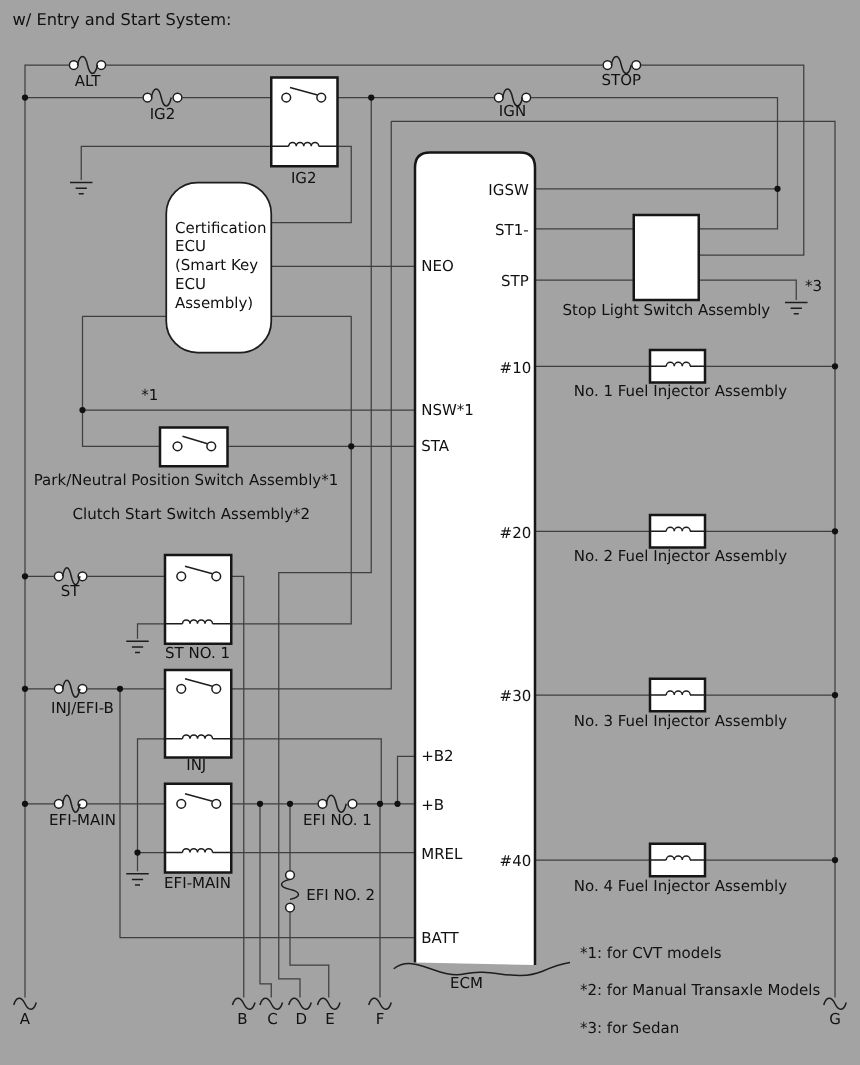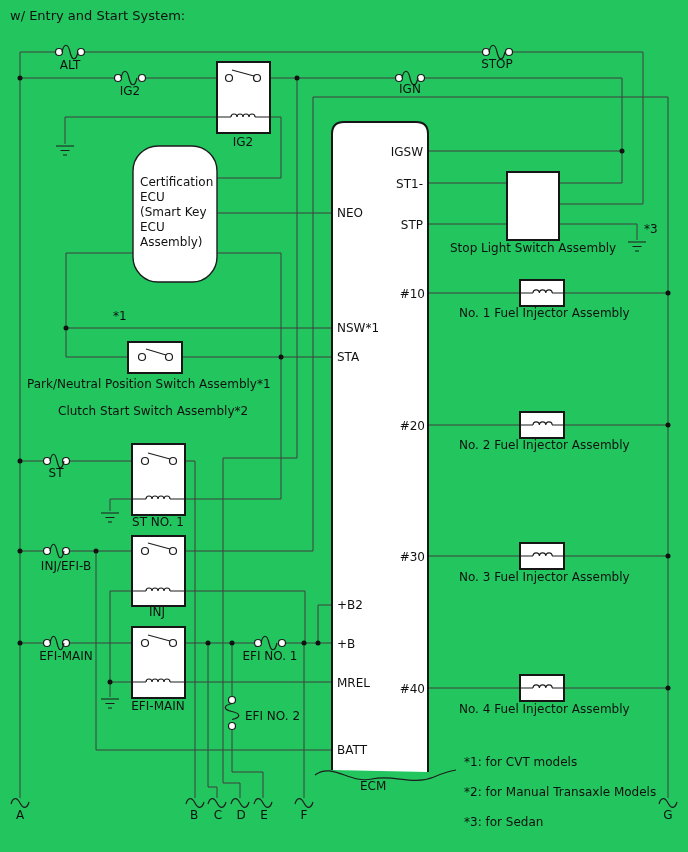--- a/index.html
+++ b/index.html
@@ -1,16 +1,16 @@
 <!DOCTYPE html>
 <html><head>
 <meta charset="utf-8">
 <style>
   html,body{margin:0;padding:0;background:#fff;}
-  .page{width:688px;height:852px;position:relative;background:#22c55e;overflow:hidden;}
+  .page{width:688px;height:852px;position:relative;background:#a3a3a3;overflow:hidden;}
   svg{display:block;}
   text{font-family:"DejaVu Sans","Liberation Sans",sans-serif;fill:#111;font-size:12px;}
   text.title{font-size:13px;}
   .wire{stroke:#3f3f3f;stroke-width:1;fill:none;}
   .compbox{stroke:#161616;stroke-width:2;fill:#fff;}
   .thinbox{stroke:#1d1d1d;stroke-width:1.4;fill:#fff;}
   .sym{stroke:#1d1d1d;stroke-width:1.2;fill:none;}
   .contact{stroke:#1d1d1d;stroke-width:1.2;fill:#fff;}
   .dot{fill:#111;stroke:none;}
 </style>

